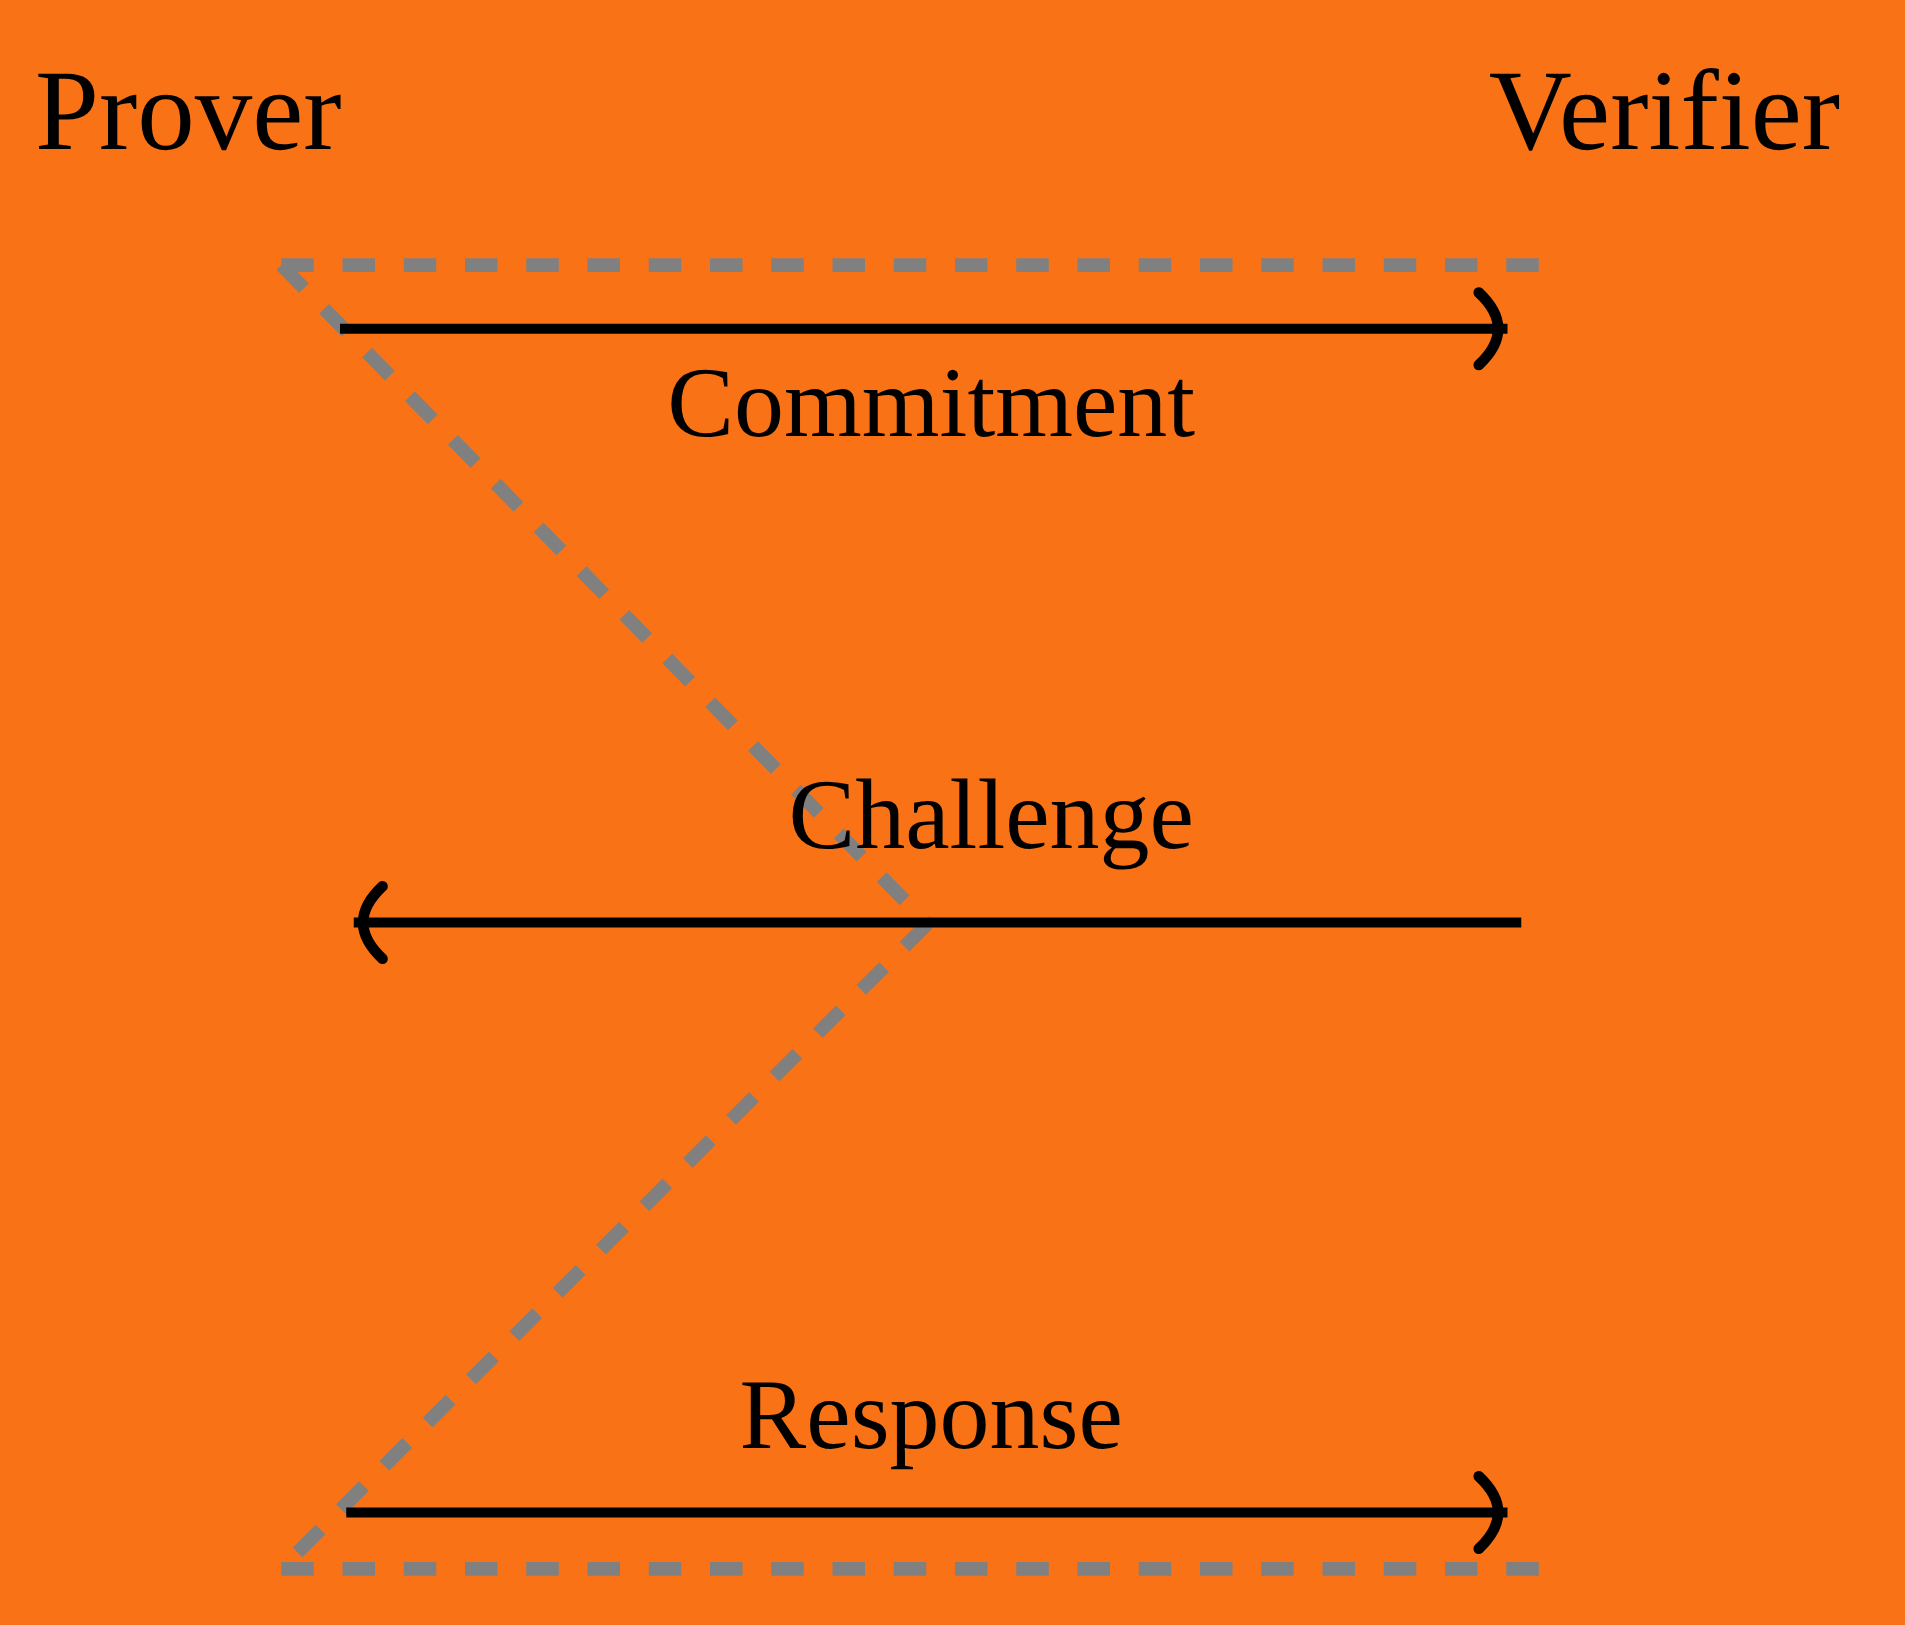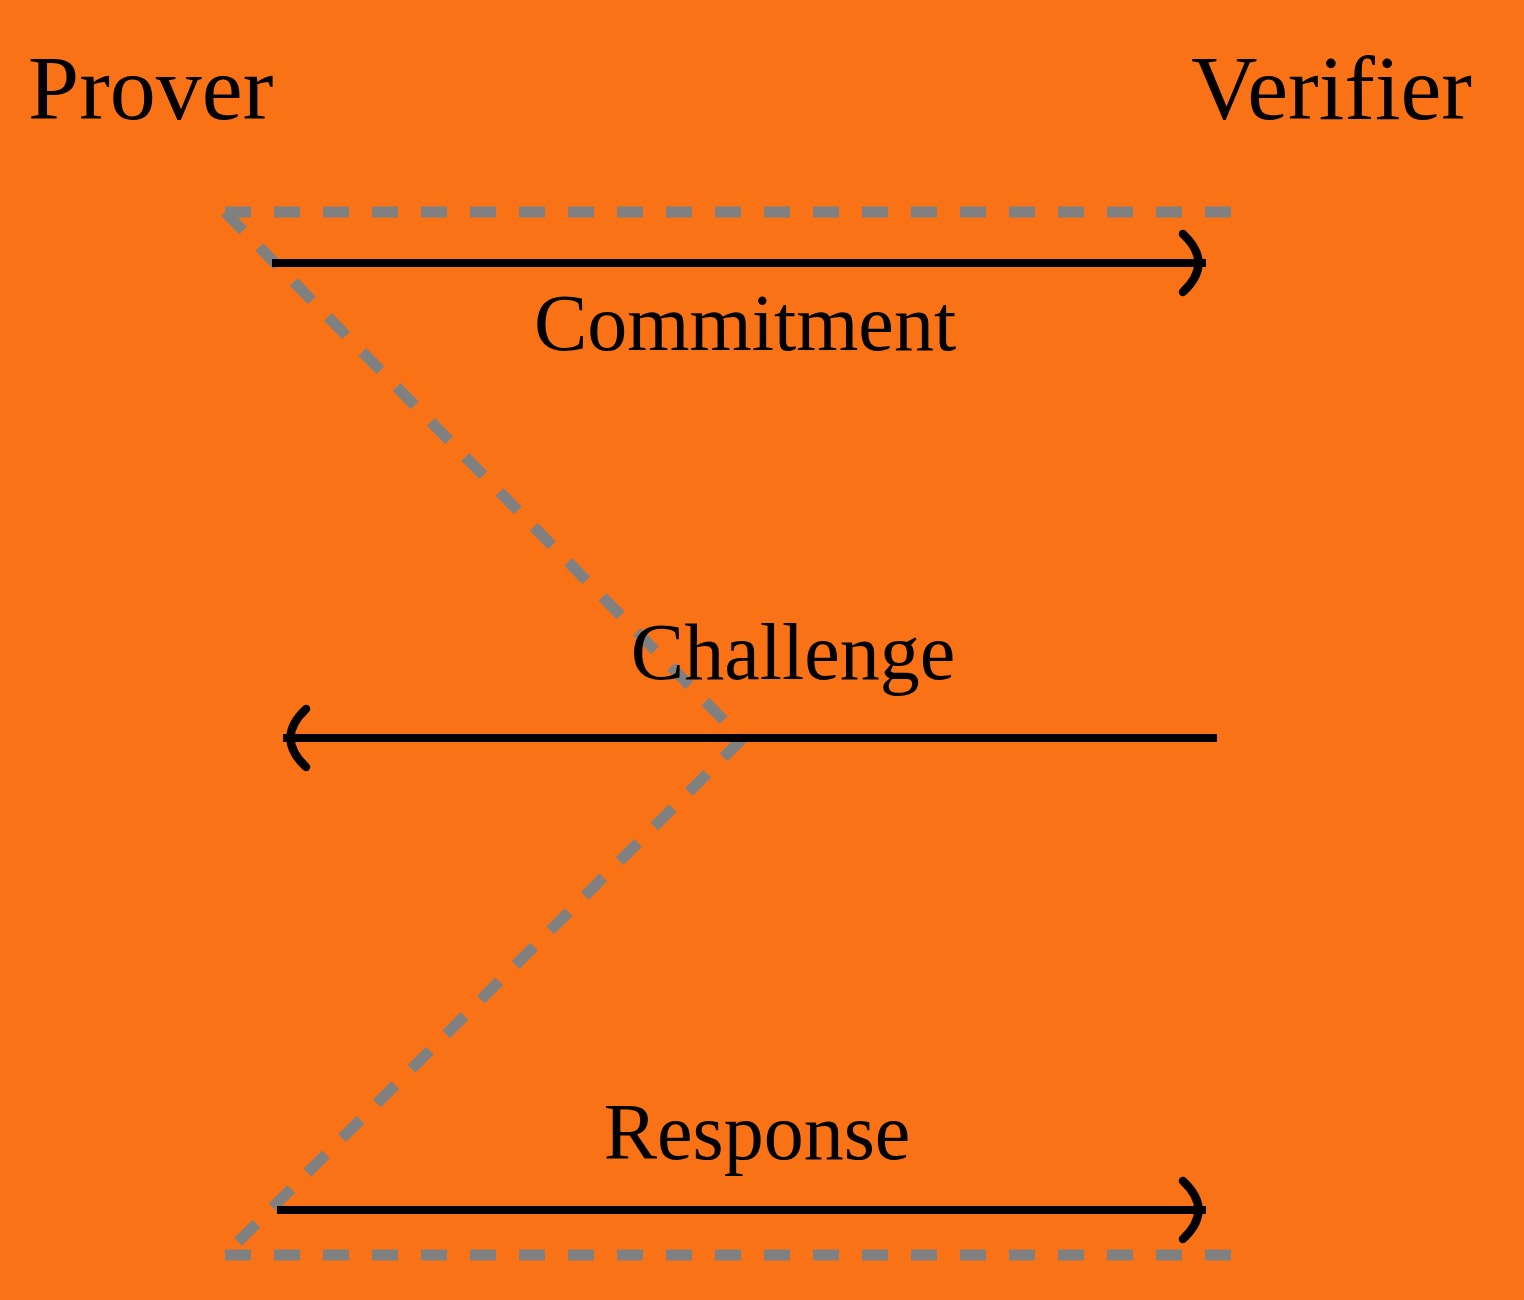--- a/index.html
+++ b/index.html
@@ -49,21 +49,21 @@
     text-align: center;
   }
   #challenge-label {
     left: 0;
     width: 1490px;
     top: 612px;
     text-align: center;
     padding-left: 48px;
   }
   #response-label {
-    left: 12px;
+    left: 0;
     width: 1490px;
     top: 1092px;
     text-align: center;
   }
   #diagram-svg {
     position: absolute;
     left: 0;
     top: 0;
     width: 1524px;
     height: 1300px;

